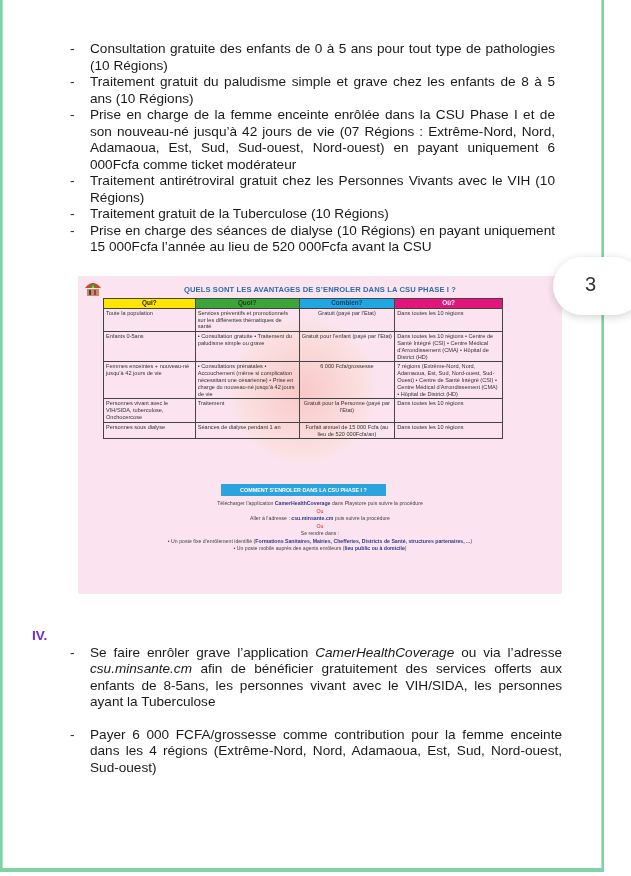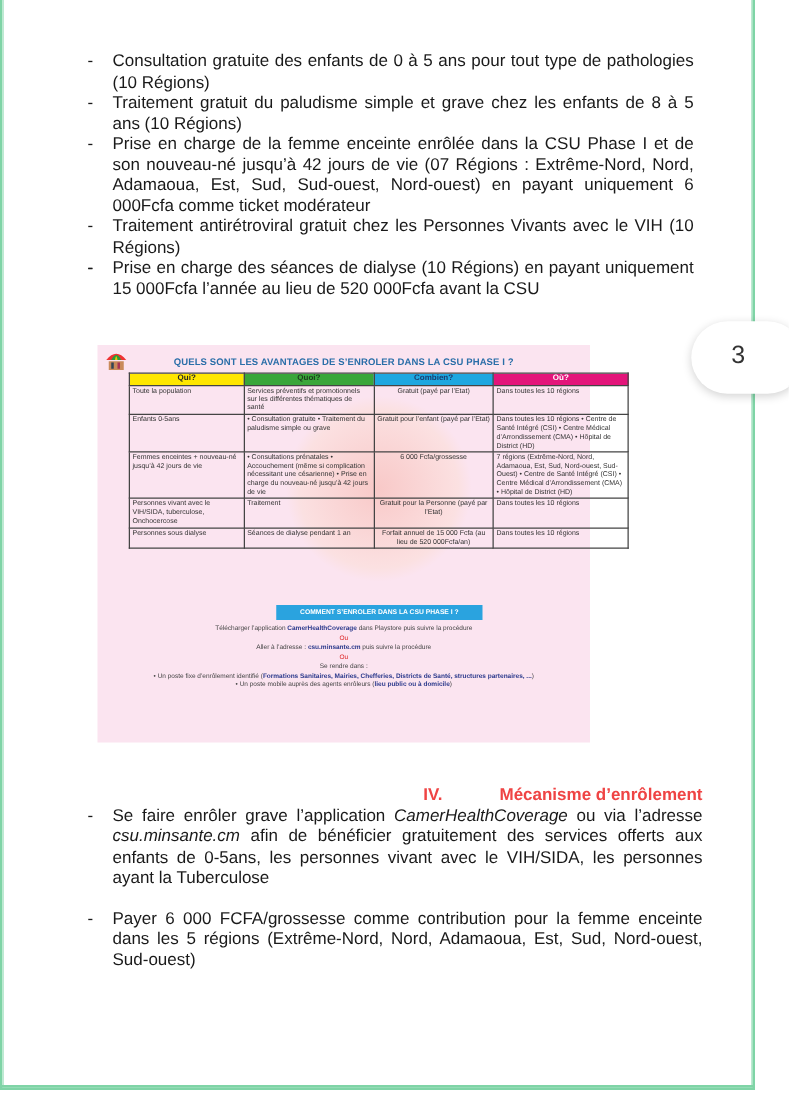--- a/index.html
+++ b/index.html
@@ -2,56 +2,56 @@
 <html><head>
 <meta charset="utf-8">
 <style>
   html, body { margin:0; padding:0; background:#fff; }
   body { width:631px; height:876px; position:relative; overflow:hidden; font-family:"Liberation Sans", sans-serif; color:#1a1a1a; }
   .page-frame { position:absolute; left:0; top:-20px; width:600px; height:888px; border:2px solid #7fd4a6; box-shadow: inset 0 0 0 1px #a8e4c3; background:#fff; }
   .frame-bottom { position:absolute; left:0; top:868px; width:604px; height:2px; background:#7fd4a6; }
   .bullets { position:absolute; left:70px; top:41px; width:485px; font-size:13.6px; line-height:16.5px; }
   .bullet { position:relative; padding-left:20px; text-align:justify; }
   .bullet .dash { position:absolute; left:0; top:0; }
-  .infographic { position:absolute; left:78px; top:276px; width:394px; height:318px; background:#fbe4f0; }
+  .infographic { position:absolute; left:78px; top:276px; width:484px; height:318px; background:#fbe4f0; }
   .logo { position:absolute; left:6px; top:4px; width:18px; height:18px; }
   .info-title { position:absolute; left:0; width:100%; top:9px; text-align:center; font-size:7.6px; font-weight:bold; color:#2a6ea8; letter-spacing:0.1px; }
   .watermark { position:absolute; left:150px; top:40px; width:150px; height:150px; border-radius:50%; background:radial-gradient(circle, rgba(240,120,80,0.25), rgba(255,200,120,0.12) 60%, transparent 70%); }
   table.adv { position:absolute; left:25px; top:22px; width:400px; border-collapse:collapse; font-size:5.6px; line-height:6.8px; color:#333; }
   table.adv th { font-size:6.4px; padding:1px; border:1px solid #444; font-weight:bold; }
   table.adv td { border:1px solid #444; padding:1px 2px; vertical-align:top; }
   th.c1 { background:#ffe600; color:#222; }
   th.c2 { background:#3aa63a; color:#1c3b1c; }
   th.c3 { background:#1ea7e0; color:#1a3c6e; }
   th.c4 { background:#e3157a; color:#fff; }
   td.center { text-align:center; }
   .how-banner { position:absolute; left:143px; top:208px; width:165px; height:12px; background:#2aa3df; color:#fff; font-size:5.4px; font-weight:bold; text-align:center; line-height:12px; }
   .how { position:absolute; left:0; top:224px; width:100%; text-align:center; font-size:5.2px; line-height:7.5px; color:#444; }
   .how b { color:#2c3a8c; }
   .how .ou { color:#d22; }
   .page-badge { position:absolute; left:553px; top:257px; width:90px; height:58px; border-radius:29px; background:#fff; box-shadow:0 2px 8px rgba(0,0,0,0.18); }
   .page-badge span { position:absolute; left:32px; top:16px; font-size:20px; color:#333; }
   .section { position:absolute; left:32px; top:628px; width:530px; font-size:13.6px; line-height:16.5px; }
-  .section-head { color:#ef4444; font-weight:bold; display:flex;justify-content:flex-end; }
+  .section-head { color:#6d28d9; font-weight:bold; display:flex; }
   .section-head .num { width:61px; }
   .section .bullet { margin-left:38px; }
   .gap { height:16px; }
 </style>
 </head>
 <body>
 
 <div class="page-frame"></div>
 <div class="frame-bottom"></div>
 
 <div class="bullets">
   <div class="bullet"><span class="dash">-</span><span>Consultation gratuite des enfants de 0 à 5 ans pour tout type de pathologies (10 Régions)</span></div>
   <div class="bullet"><span class="dash">-</span><span>Traitement gratuit du paludisme simple et grave chez les enfants de 8 à 5 ans (10 Régions)</span></div>
   <div class="bullet"><span class="dash">-</span><span>Prise en charge de la femme enceinte enrôlée dans la CSU Phase I et de son nouveau-né jusqu’à 42 jours de vie (07 Régions : Extrême-Nord, Nord, Adamaoua, Est, Sud, Sud-ouest, Nord-ouest) en payant uniquement 6 000Fcfa comme ticket modérateur</span></div>
   <div class="bullet"><span class="dash">-</span><span>Traitement antirétroviral gratuit chez les Personnes Vivants avec le VIH (10 Régions)</span></div>
-  <div class="bullet"><span class="dash">-</span></div>
+  <div class="bullet"><span class="dash">-</span><span>Traitement gratuit de la Tuberculose (10 Régions)</span></div>
   <div class="bullet"><span class="dash">-</span><span>Prise en charge des séances de dialyse (10 Régions) en payant uniquement 15 000Fcfa l’année au lieu de 520 000Fcfa avant la CSU</span></div>
 </div>
 
 <div class="infographic">
   <div class="watermark"></div>
   <svg class="logo" viewBox="0 0 18 18">
     <path d="M1 8 Q9 -2 17 8 Z" fill="#e33"></path>
     <path d="M5 8 Q9 0 13 8 Z" fill="#2a9d3a"></path>
     <path d="M8 8 Q9 2 10 8 Z" fill="#f5c400"></path>
     <rect x="3" y="9" width="12" height="7" fill="#c98a5a"></rect>
@@ -113,22 +113,21 @@
   </div>
 </div>
 
 <div class="page-badge">
   <span>3</span>
 </div>
 
 <div class="section">
   <div class="section-head">
     <span class="num">IV.</span>
-    <span>Mécanisme d’enrôlement</span>
   </div>
   <div class="bullet">
-    <span class="dash">-</span><span>Se faire enrôler grave l’application </span><i>CamerHealthCoverage</i><span> ou via l’adresse </span><i>csu.minsante.cm</i><span> afin de bénéficier gratuitement des services offerts aux enfants de 0-5ans, les personnes vivant avec le VIH/SIDA, les personnes ayant la Tuberculose</span>
+    <span class="dash">-</span><span>Se faire enrôler grave l’application </span><i>CamerHealthCoverage</i><span> ou via l’adresse </span><i>csu.minsante.cm</i><span> afin de bénéficier gratuitement des services offerts aux enfants de 8-5ans, les personnes vivant avec le VIH/SIDA, les personnes ayant la Tuberculose</span>
   </div>
   <div class="gap"></div>
   <div class="bullet">
-    <span class="dash">-</span><span>Payer 6 000 FCFA/grossesse comme contribution pour la femme enceinte dans les 5 régions (Extrême-Nord, Nord, Adamaoua, Est, Sud, Nord-ouest, Sud-ouest)</span>
+    <span class="dash">-</span><span>Payer 6 000 FCFA/grossesse comme contribution pour la femme enceinte dans les 4 régions (Extrême-Nord, Nord, Adamaoua, Est, Sud, Nord-ouest, Sud-ouest)</span>
   </div>
 </div>
 
 </body></html>

